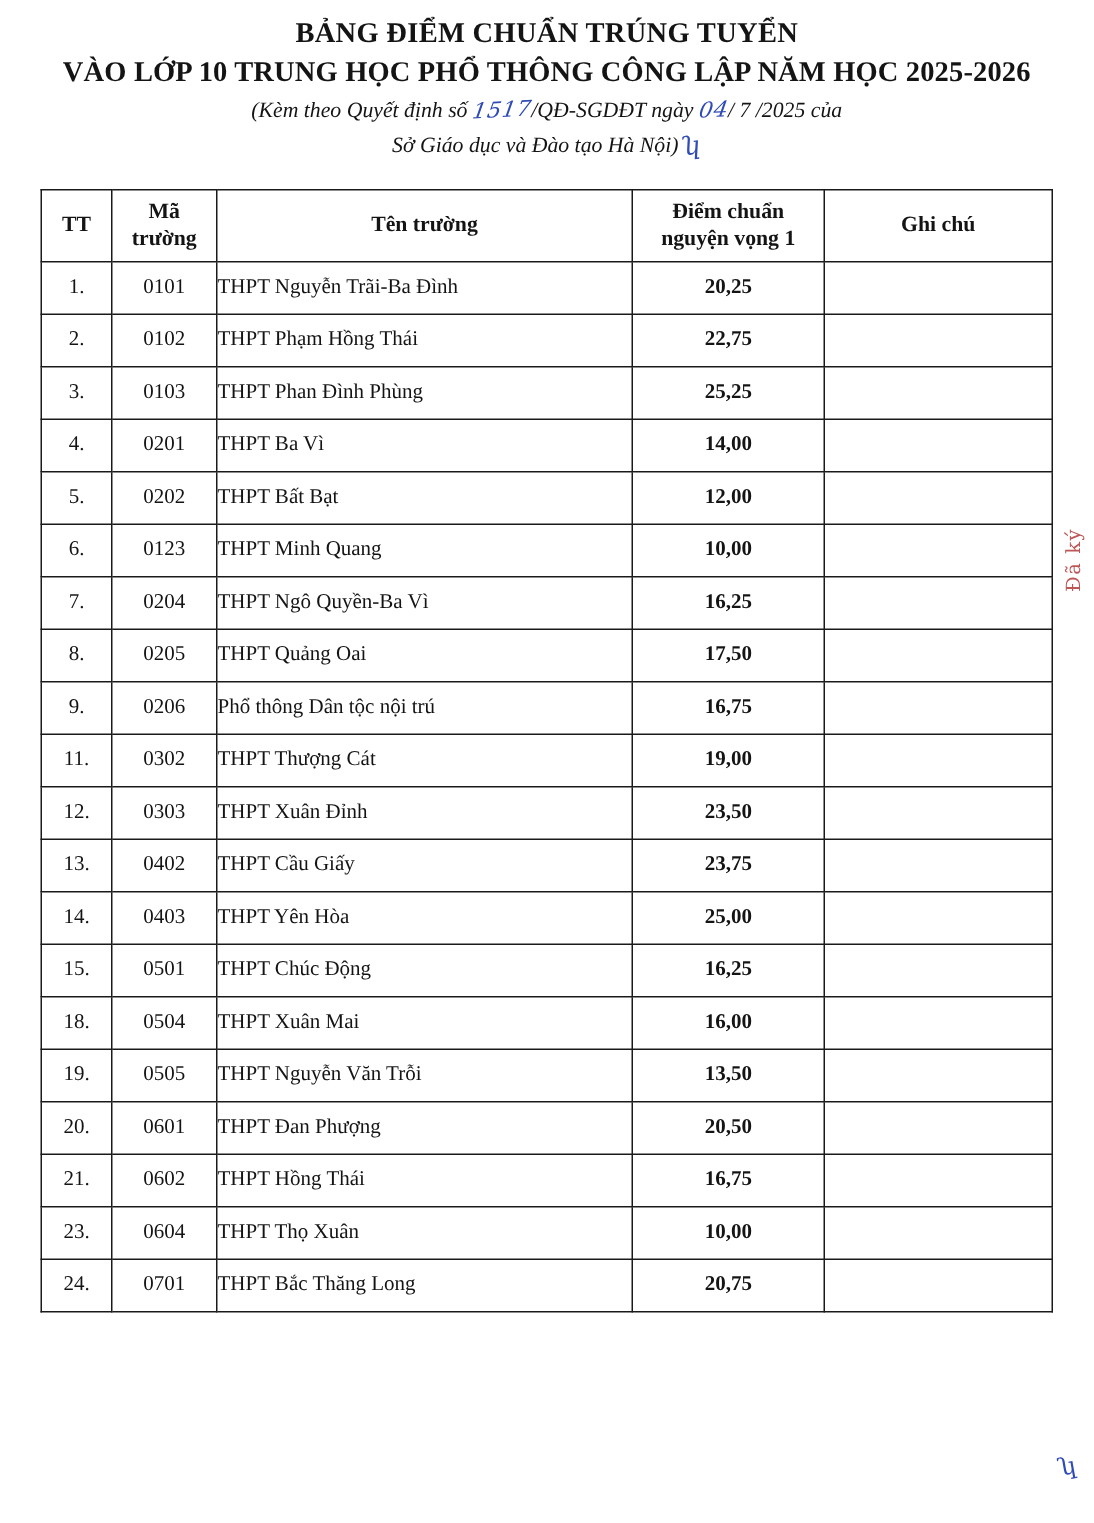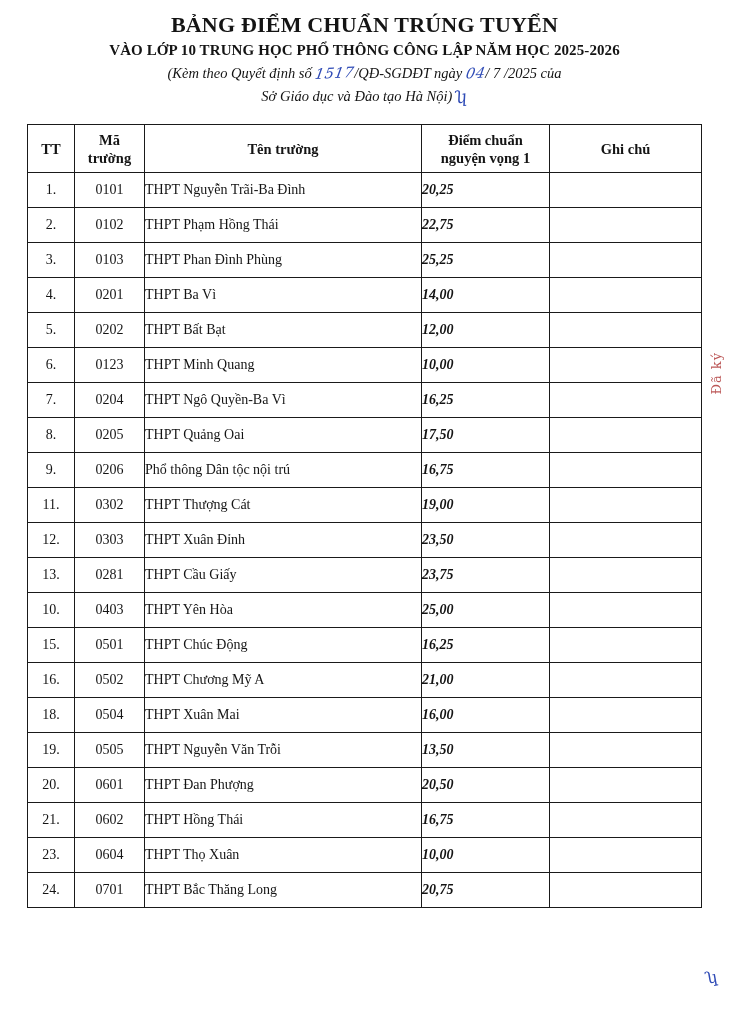--- a/index.html
+++ b/index.html
@@ -21,27 +21,27 @@
     height: 1015px;
     padding: 0;
     box-sizing: border-box;
   }
   .header {
     text-align: center;
     padding-top: 10px;
   }
   .title-line-1 {
     font-weight: bold;
-    font-size: 22px;
+    font-size: 19px;
     letter-spacing: 0.2px;
     line-height: 1.35;
   }
   .title-line-2 {
     font-weight: bold;
-    font-size: 15px;
+    font-size: 19px;
     letter-spacing: 0.1px;
     line-height: 1.35;
   }
   .subtitle-line {
     font-style: italic;
     font-size: 14.5px;
     line-height: 1.5;
     margin-top: 3px;
   }
   .subtitle-line-2 {
@@ -105,25 +105,24 @@
     text-align: center;
     font-size: 14px;
     vertical-align: middle;
   }
   td.ten {
     padding-left: 10px;
     font-size: 14.5px;
     vertical-align: middle;
   }
   td.diem {
-    text-align: left;
+    text-align: center;
     font-weight: bold;
     font-size: 14px;
     vertical-align: middle;
-    font-style: italic;
   }
   td.ghi {
     vertical-align: middle;
   }
   .margin-scribble {
     position: absolute;
     right: 4px;
     top: 352px;
     color: #b03a3a;
     font-family: "DejaVu Serif", serif;
@@ -258,47 +257,40 @@
         </tr>
         <tr>
           <td class="tt">12.</td>
           <td class="ma">0303</td>
           <td class="ten">THPT Xuân Đỉnh</td>
           <td class="diem">23,50</td>
           <td class="ghi"></td>
         </tr>
         <tr>
           <td class="tt">13.</td>
-          <td class="ma">0281</td>
+          <td class="ma">0402</td>
           <td class="ten">THPT Cầu Giấy</td>
           <td class="diem">23,75</td>
           <td class="ghi"></td>
         </tr>
         <tr>
-          <td class="tt">10.</td>
+          <td class="tt">14.</td>
           <td class="ma">0403</td>
           <td class="ten">THPT Yên Hòa</td>
           <td class="diem">25,00</td>
           <td class="ghi"></td>
         </tr>
         <tr>
           <td class="tt">15.</td>
           <td class="ma">0501</td>
           <td class="ten">THPT Chúc Động</td>
           <td class="diem">16,25</td>
           <td class="ghi"></td>
         </tr>
         <tr>
-          <td class="tt">16.</td>
-          <td class="ma">0502</td>
-          <td class="ten">THPT Chương Mỹ A</td>
-          <td class="diem">21,00</td>
-          <td class="ghi"></td>
-        </tr>
-        <tr>
           <td class="tt">18.</td>
           <td class="ma">0504</td>
           <td class="ten">THPT Xuân Mai</td>
           <td class="diem">16,00</td>
           <td class="ghi"></td>
         </tr>
         <tr>
           <td class="tt">19.</td>
           <td class="ma">0505</td>
           <td class="ten">THPT Nguyễn Văn Trỗi</td>

